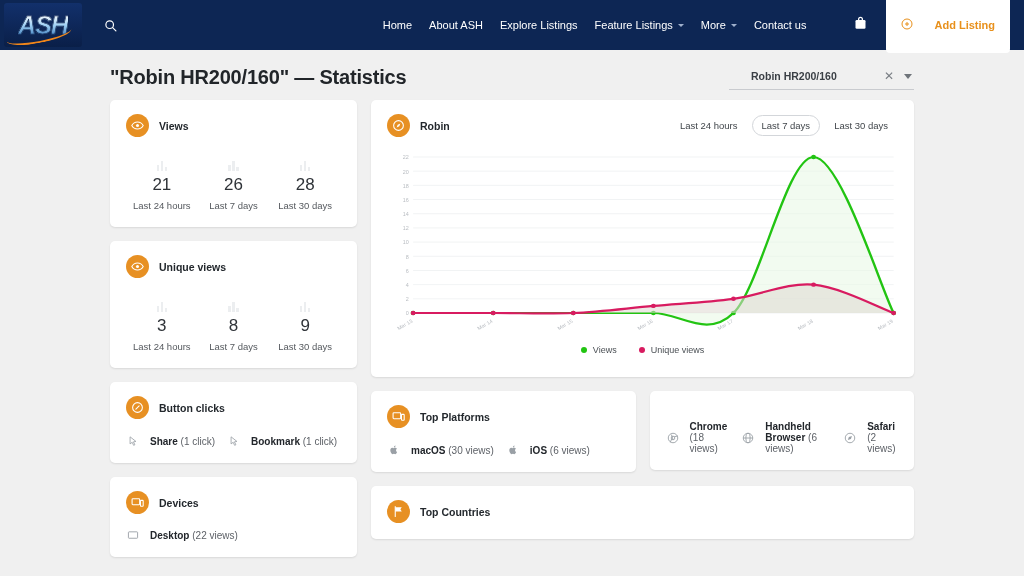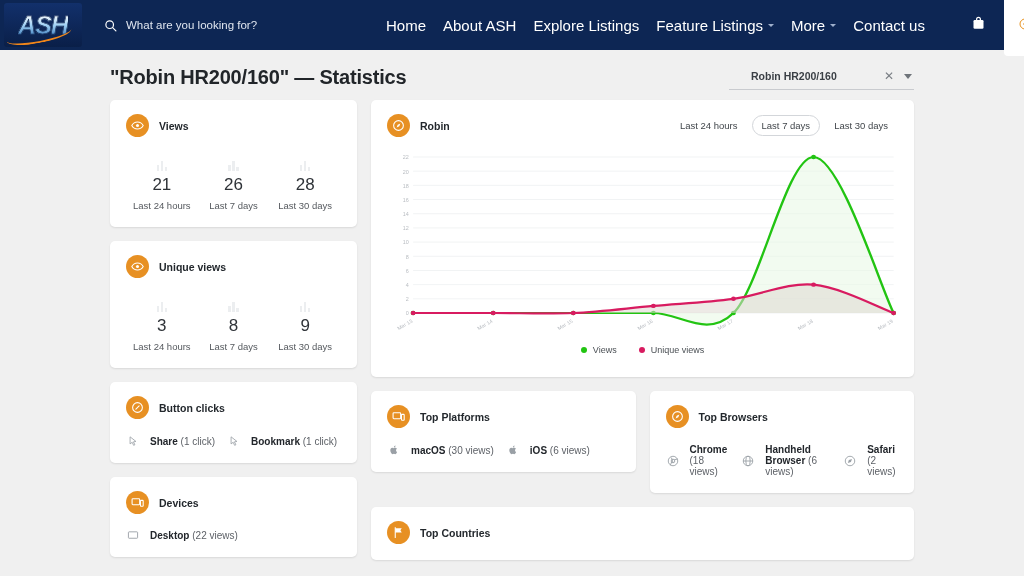--- a/index.html
+++ b/index.html
@@ -63,21 +63,21 @@
   }
   .nav-search-input::placeholder { color: #dfe5ef; opacity: 1; }
 
   .nav-links {
     display: flex; align-items: center;
     margin-left: auto;
     gap: 17px;
   }
   .nav-link {
     color: #ffffff;
-    font-size: 15px;
+    font-size: 11px;
     white-space: nowrap;
     display: flex; align-items: center; gap: 5px;
     cursor: pointer;
   }
   .caret {
     width: 0; height: 0;
     border-left: 3px solid transparent;
     border-right: 3px solid transparent;
     border-top: 3.5px solid #9fb0cc;
   }
@@ -196,21 +196,20 @@
     <span class="logo-swoosh"></span>
   </div>
 
   <div class="nav-search">
     <span>
       <svg width="13" height="13" viewBox="0 0 24 24" fill="none" stroke="#ffffff" stroke-width="2.2">
         <circle cx="10.5" cy="10.5" r="7"></circle>
           <line x1="16" y1="16" x2="22" y2="22" stroke-linecap="round"></line>
       </svg>
     </span>
-    <input class="nav-search-input" placeholder="What are you looking for?" style="">
   </div>
 
   <div class="nav-links">
     <div class="nav-link">
       <span>Home</span>
     </div>
     <div class="nav-link">
       <span>About ASH</span>
     </div>
     <div class="nav-link">
@@ -535,29 +534,20 @@
             </span>
             <span class="row-text">
               <b>iOS</b>
               <span>(6 views)</span>
             </span>
           </div>
         </div>
       </div>
 
       <div class="card">
-        <div class="card-head">
-          <span class="badge">
-            <svg width="13" height="13" viewBox="0 0 24 24" fill="none" stroke="#ffffff" stroke-width="2">
-              <circle cx="12" cy="12" r="9"></circle>
-                <path d="M15.5 8.5l-2 5-5 2 2-5z" fill="#ffffff" stroke="none"></path>
-            </svg>
-          </span>
-          <span class="card-title">Top Browsers</span>
-        </div>
         <div class="list">
           <div class="row">
             <span class="row-icon">
               <svg width="12" height="12" viewBox="0 0 24 24" fill="none" stroke="#9aa0a6" stroke-width="1.8">
                 <circle cx="12" cy="12" r="9.5"></circle>
                   <circle cx="12" cy="12" r="3.6"></circle>
                 <line x1="14.6" y1="9.4" x2="21.5" y2="8"></line>
                   <line x1="9.4" y1="13.7" x2="6.6" y2="20.6"></line>
                 <line x1="12.2" y1="15.6" x2="8.8" y2="5.2"></line>
               </svg>

